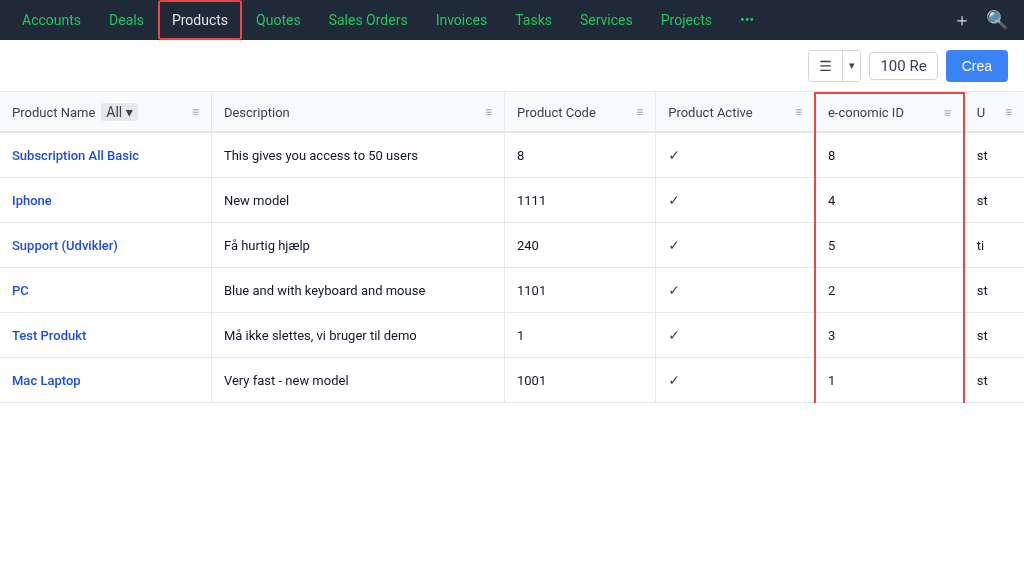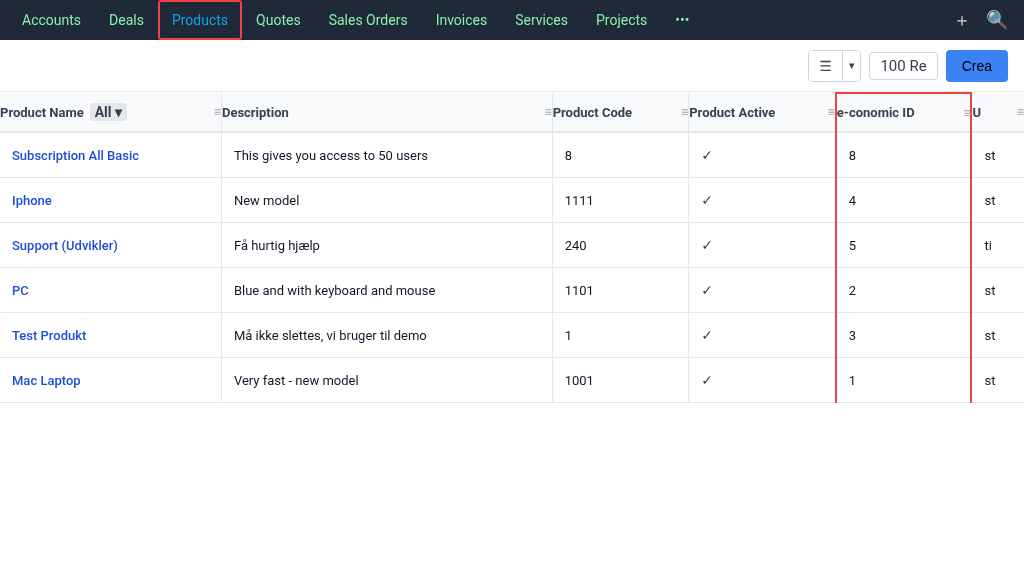--- a/index.html
+++ b/index.html
@@ -8,31 +8,31 @@
     
     .navbar {
       background: #1f2937;
       display: flex;
       align-items: center;
       height: 40px;
       padding: 0 8px;
       position: relative;
     }
     .nav-item {
-      color: #86efac;
+      color: #22c55e;
       padding: 0 14px;
       height: 40px;
       display: flex;
       align-items: center;
       cursor: pointer;
       font-size: 14px;
       white-space: nowrap;
     }
     .nav-item.active {
-      color: #0ea5e9;
+      color: #e5e5e5;
       border: 2px solid #ef4444;
       border-radius: 3px;
       padding: 0 12px;
     }
     .nav-spacer { flex: 1; }
     .nav-icon-btn {
       background: none;
       border: none;
       color: #d1d5db;
       cursor: pointer;
@@ -82,21 +82,21 @@
       align-items: center;
       background: #fff;
       cursor: pointer;
       border: none;
       border-left: 1px solid #d1d5db;
       color: #374151;
       font-size: 11px;
     }
     .btn-create {
       background: #3b82f6;
-      color: #000000;
+      color: #ffffff;
       border: none;
       border-radius: 4px;
       height: 32px;
       padding: 0 16px;
       font-size: 14px;
       cursor: pointer;
       font-weight: 500;
     }
     .records-badge {
       border: 1px solid #d1d5db;
@@ -116,24 +116,24 @@
     table {
       width: 100%;
       border-collapse: collapse;
       min-width: 900px;
     }
     thead tr {
       background: #f9fafb;
       border-bottom: 2px solid #e5e7eb;
     }
     th {
-      padding: 10px 0;
+      padding: 10px 12px;
       text-align: center;
       font-size: 13px;
-      font-weight: 700;
+      font-weight: 400;
       color: #374151;
       white-space: nowrap;
       border-right: 1px solid #e5e7eb;
       position: relative;
     }
     th:last-child { border-right: none; }
     .th-inner {
       display: flex;
       align-items: center;
       gap: 6px;
@@ -186,20 +186,21 @@
 
 <nav class="navbar">
 
   <div id="nav-items" style="display:flex;align-items:center;">
       <div class="nav-item">Accounts</div>
       <div class="nav-item">Deals</div>
       <div class="nav-item active">Products</div>
       <div class="nav-item">Quotes</div>
       <div class="nav-item">Sales Orders</div>
       <div class="nav-item">Invoices</div>
+      <div class="nav-item">Tasks</div>
       <div class="nav-item">Services</div>
       <div class="nav-item">Projects</div>
       <div class="nav-item">•••</div>
     </div>
   <div class="nav-spacer"></div>
   <button class="nav-icon-btn">＋</button>
   <button class="nav-icon-btn">🔍</button>
 </nav>
 
 <div class="toolbar">

